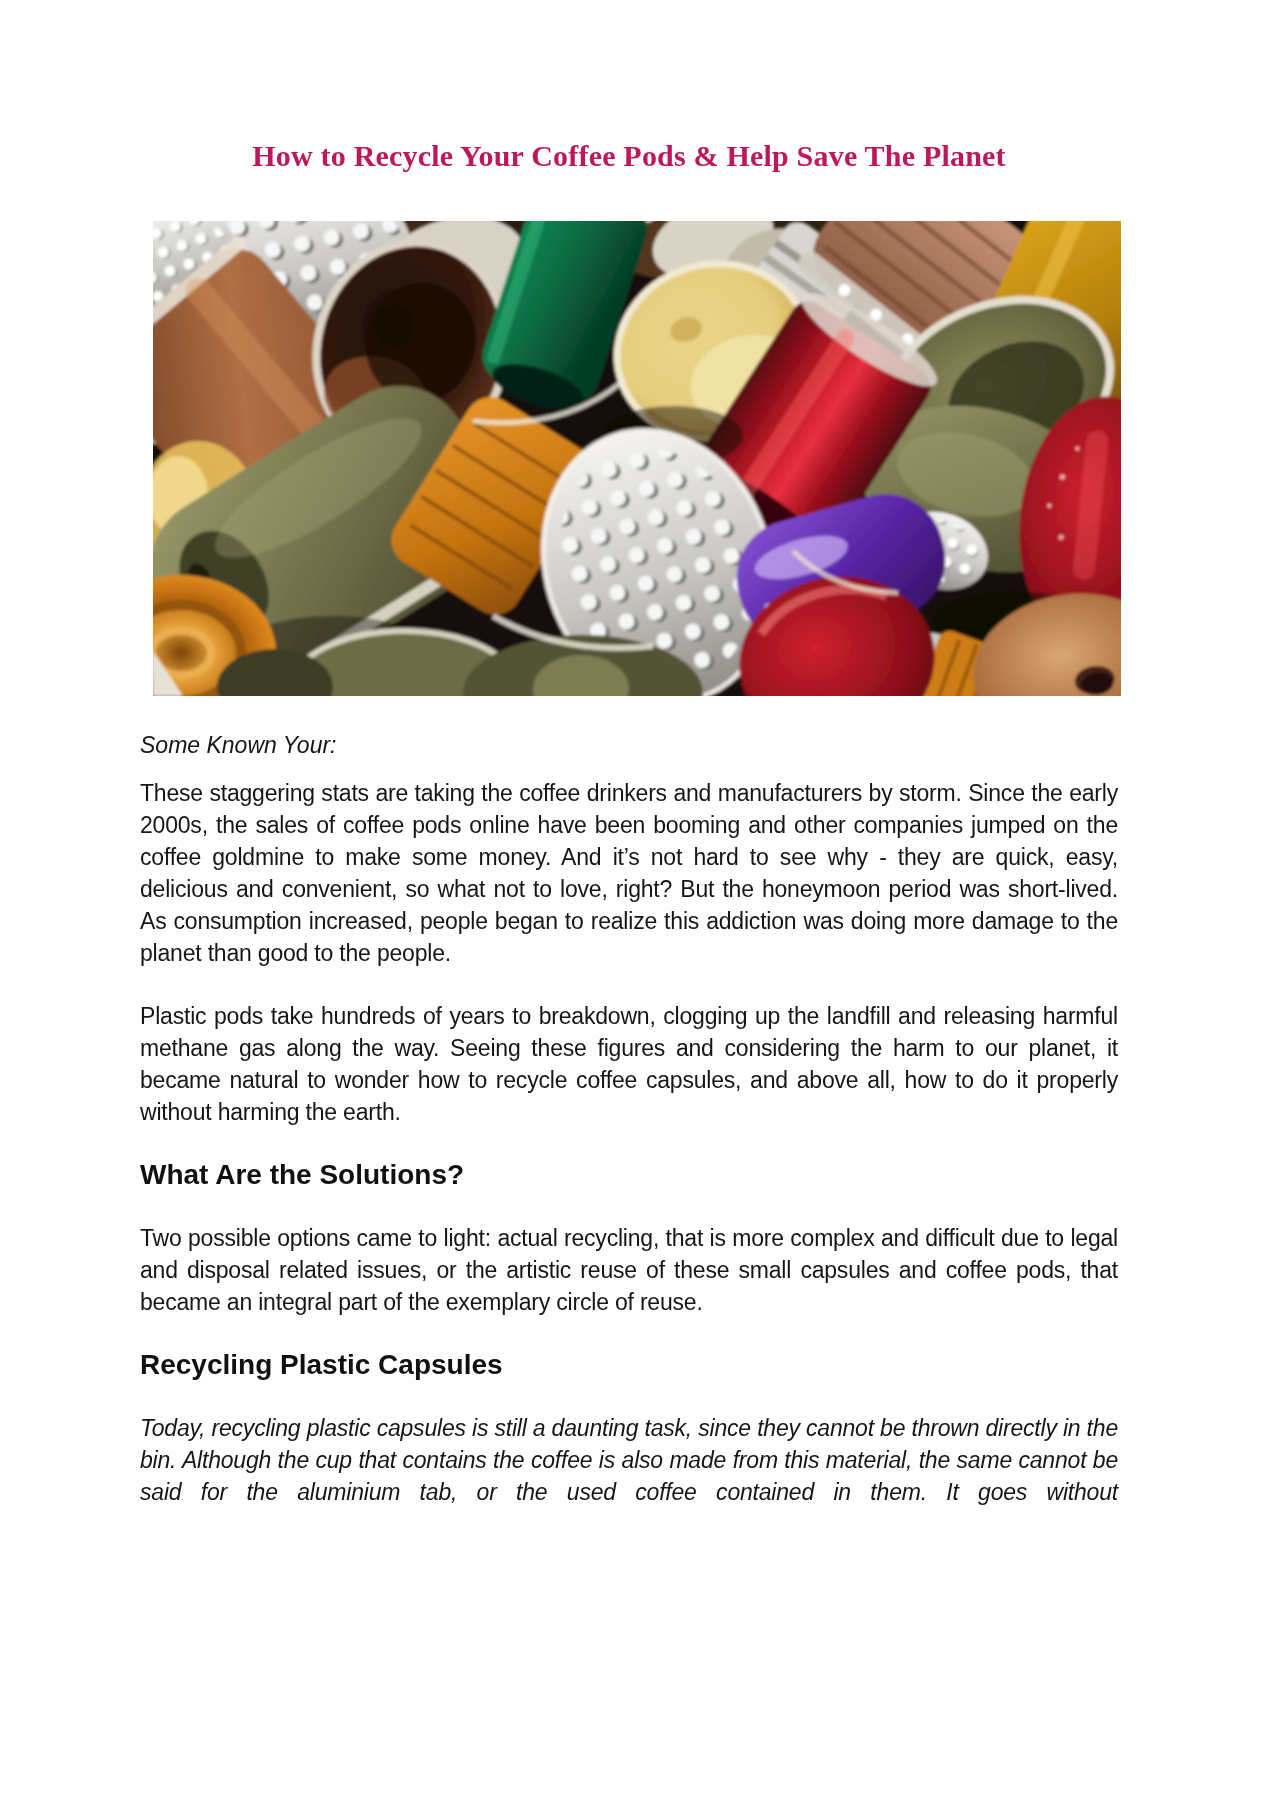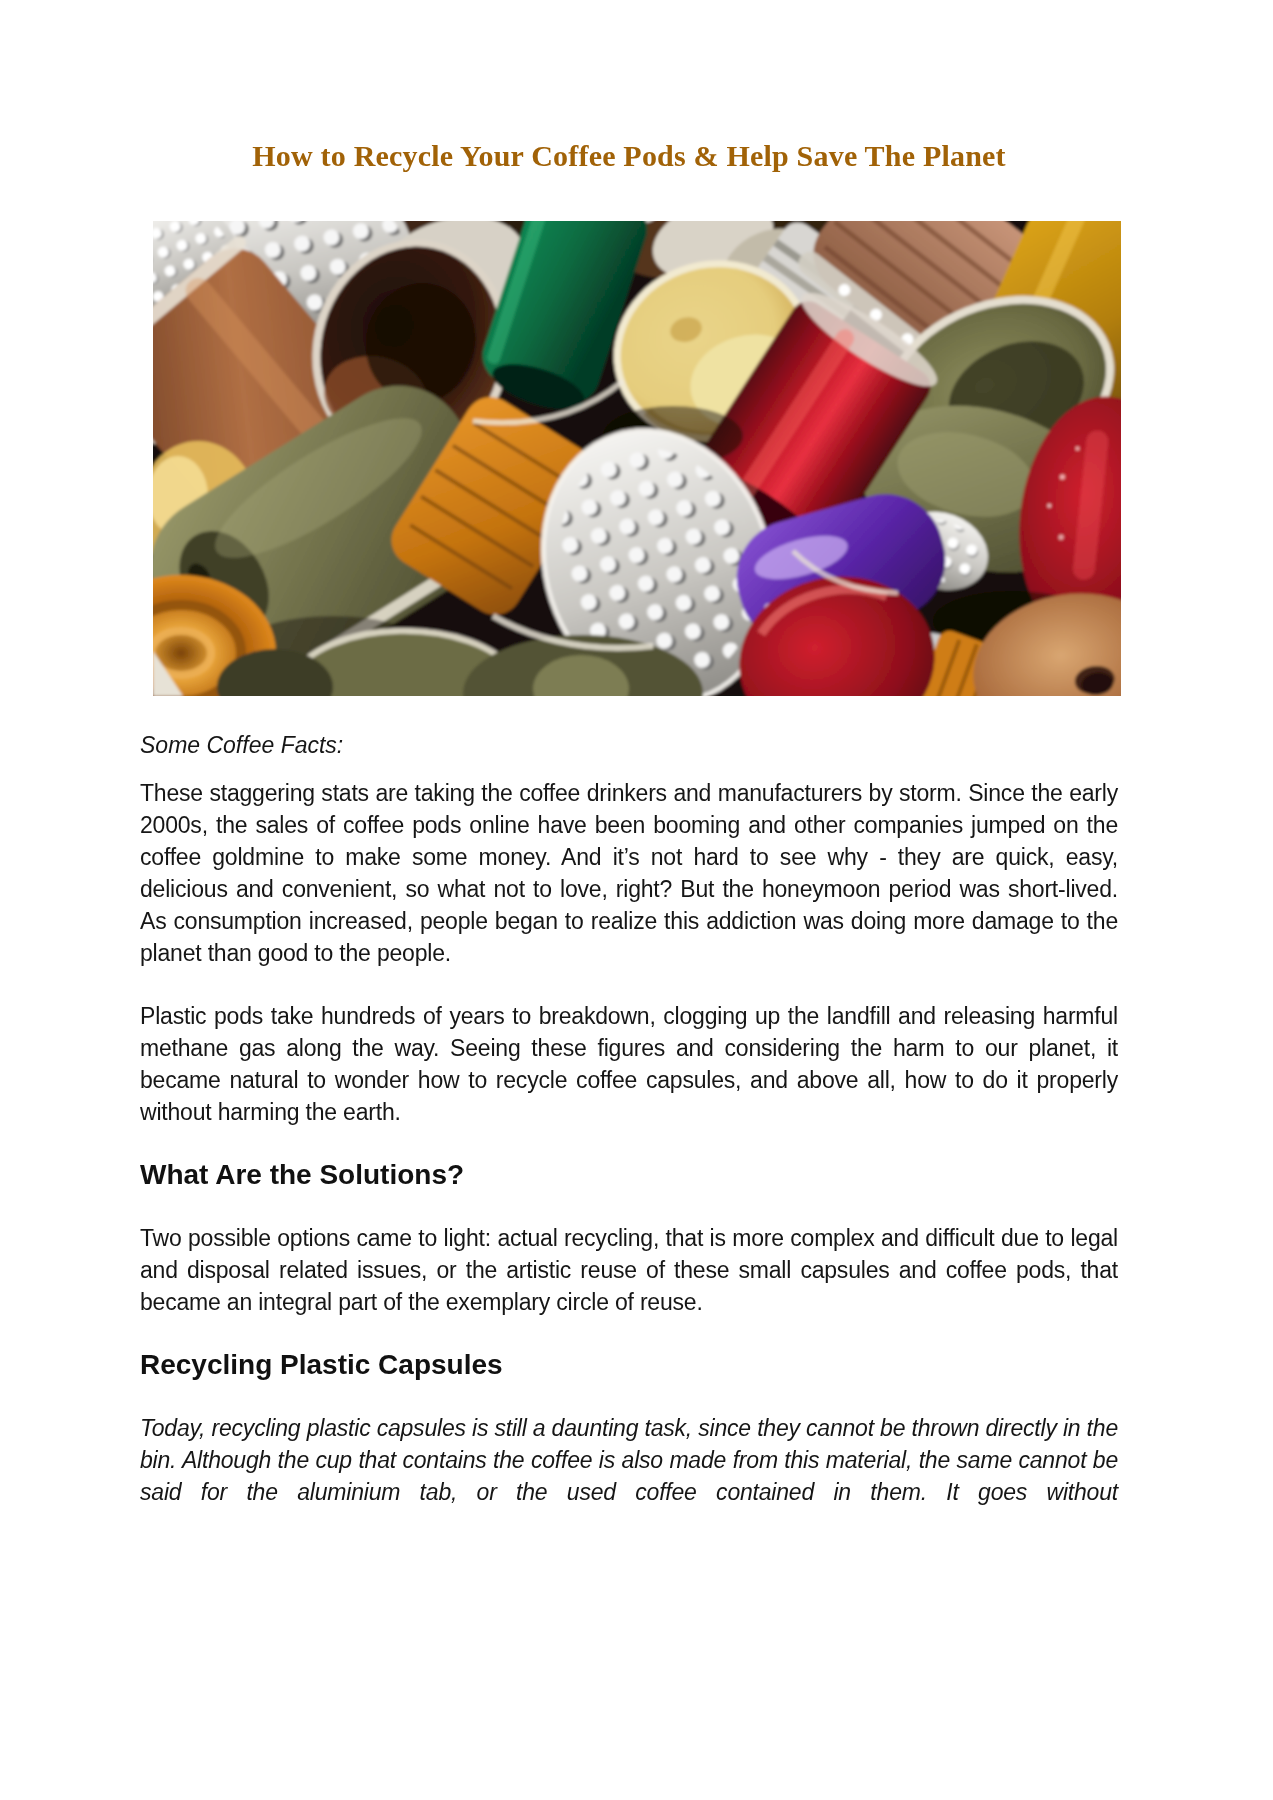--- a/index.html
+++ b/index.html
@@ -18,21 +18,21 @@
     top: 0;
     width: 978px;
   }
   h1.doc-title {
     margin: 136px 0 0 0;
     font-family: "Liberation Serif", serif;
     font-size: 30px;
     line-height: 40px;
     font-weight: 700;
     text-align: center;
-    color: #a16207;
+    color: #be185d;
     letter-spacing: 0.2px;
   }
   .photo {
     margin: 45px 0 0 13px;
     width: 968px;
     height: 475px;
     background: #150c07;
     overflow: hidden;
   }
   .photo svg { display: block; }
@@ -363,21 +363,21 @@
           <ellipse cx="122" cy="466" rx="58" ry="38" fill="#3c3c26"></ellipse>
           <path d="M 0 430 L 30 475 L 0 475 Z" fill="#e7e2d6"></path>
 
           <path d="M 470 160 q -60 50 -150 40" stroke="#efe9dc" stroke-width="5" fill="none" opacity=".8"></path>
           <path d="M 640 330 q 40 40 105 42" stroke="#e9e2d4" stroke-width="5" fill="none" opacity=".75"></path>
           <path d="M 340 395 q 70 40 160 30" stroke="#f2ede1" stroke-width="6" fill="none" opacity=".8"></path>
         </g>
       </svg>
     </div>
 
-    <p class="facts-intro">Some Coffee Facts:</p>
+    <p class="facts-intro">Some Known Your:</p>
 
 
     <p class="body first">These staggering stats are taking the coffee drinkers and manufacturers by storm. Since the early 2000s, the sales of coffee pods online have been booming and other companies jumped on the coffee goldmine to make some money. And it’s not hard to see why - they are quick, easy, delicious and convenient, so what not to love, right? But the honeymoon period was short-lived. As consumption increased, people began to realize this addiction was doing more damage to the planet than good to the people.</p>
 
     <p class="body">Plastic pods take hundreds of years to breakdown, clogging up the landfill and releasing harmful methane gas along the way. Seeing these figures and considering the harm to our planet, it became natural to wonder how to recycle coffee capsules, and above all, how to do it properly without harming the earth.</p>
 
     <h2 class="doc-h2">What Are the Solutions?</h2>
 
     <p class="body">Two possible options came to light: actual recycling, that is more complex and difficult due to legal and disposal related issues, or the artistic reuse of these small capsules and coffee pods, that became an integral part of the exemplary circle of reuse.</p>
 

